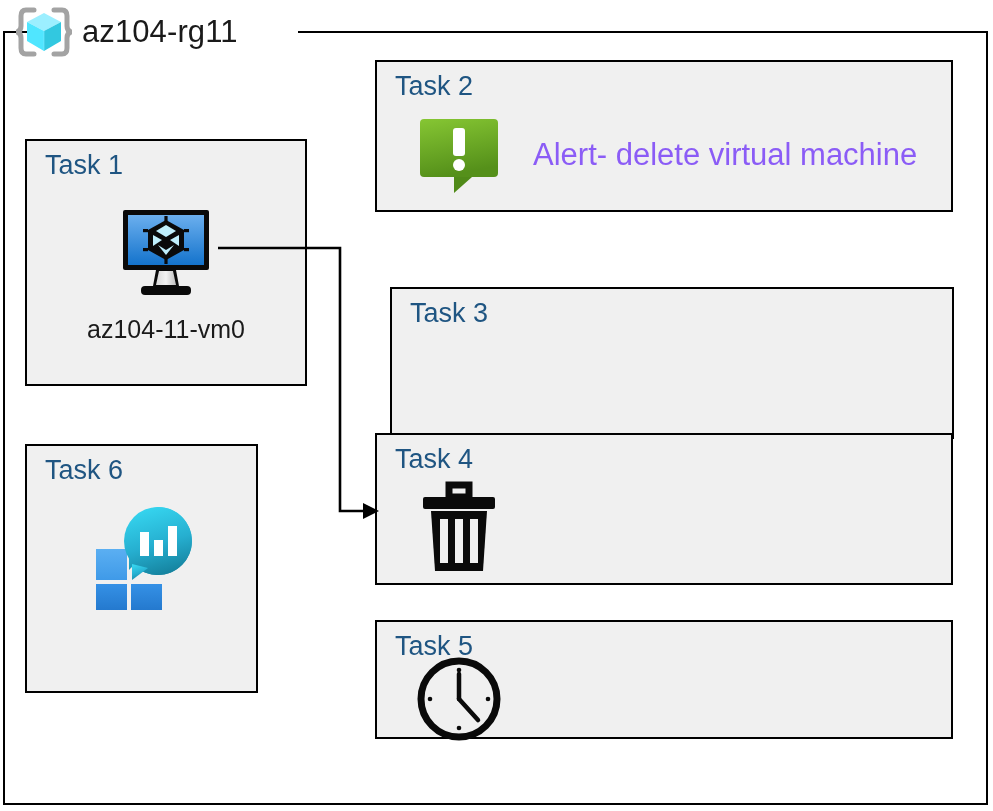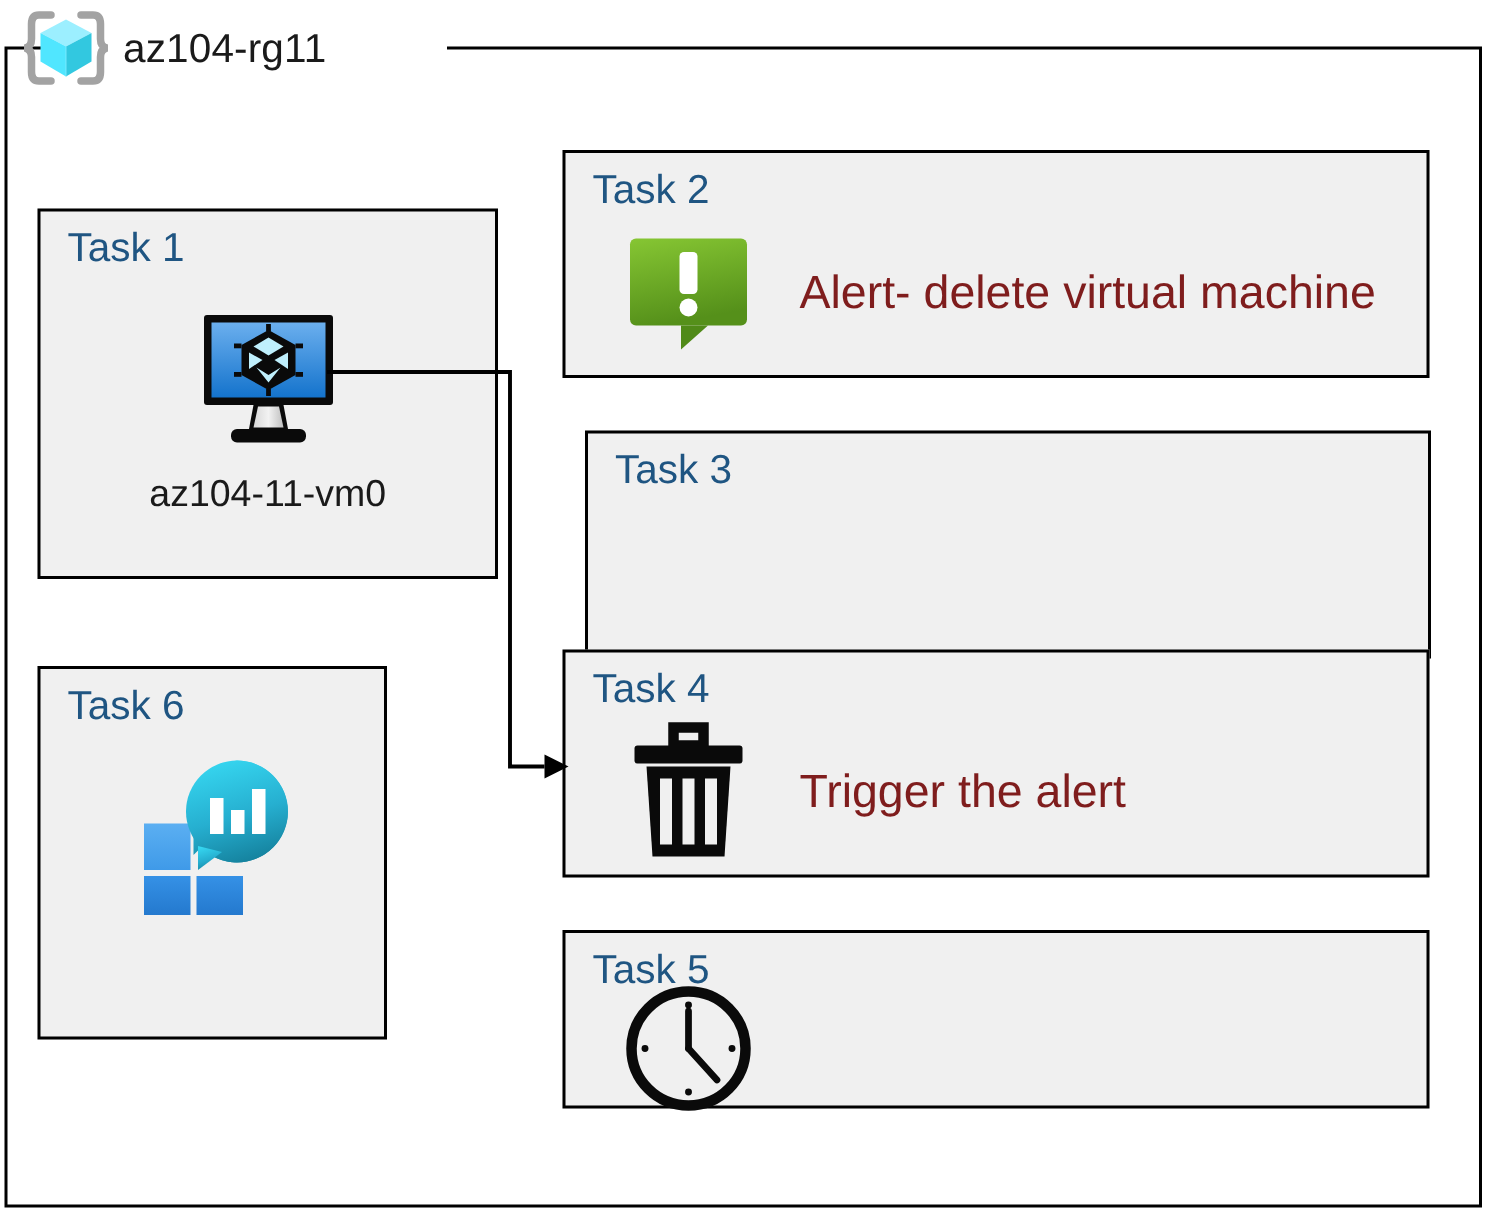--- a/index.html
+++ b/index.html
@@ -55,21 +55,21 @@
   }
 
   #rg-icon {
     width: 56px;
     height: 52px;
     position: relative;
     flex: 0 0 auto;
   }
 
   #rg-title {
-    font-size: 27px;
+    font-size: 31px;
     color: #1a1a1a;
     margin-left: 10px;
     letter-spacing: 0.1px;
     white-space: nowrap;
   }
 
   
   .task-box {
     position: absolute;
     background: #f0f0f0;
@@ -127,21 +127,21 @@
     width: 104px;
     height: 84px;
     display: flex;
     align-items: center;
     justify-content: center;
     flex: 0 0 auto;
   }
   .task-wide .task-text {
     margin-left: 22px;
     font-size: 31px;
-    color: #7f1d1d;
+    color: #8b5cf6;
     white-space: nowrap;
   }
 
   
   #connector {
     position: absolute;
     left: 0;
     top: 0;
     width: 993px;
     height: 811px;
@@ -172,21 +172,21 @@
         <path d="M11 16 L28 25 L28 45 L11 35 Z" fill="#50E6FF"></path>
 
         <path d="M45 16 L45 35 L28 45 L28 25 Z" fill="#32C8E0"></path>
 
         <path d="M28 25 L28 45" stroke="#7FE9FF" stroke-width="1" fill="none" opacity="0.6"></path>
       </svg>
     </div>
     <div id="rg-title">az104-rg11</div>
   </div>
 
-  <div class="task-box task-square" style="left:25px; top:139px; width:307px; height:247px;">
+  <div class="task-box task-square" style="left:25px; top:139px; width:282px; height:247px;">
     <div class="task-label">Task 1</div>
     <div class="task-body">
       <div class="task-icon-wrap">
         <svg class="icon-svg" viewBox="0 0 100 92" width="100" height="92" aria-hidden="true">
           <defs>
             <linearGradient id="vmScreen" x1="0" y1="0" x2="0" y2="1">
               <stop offset="0%" stop-color="#6BAFEE"></stop>
               <stop offset="100%" stop-color="#1473CC"></stop>
             </linearGradient>
             <linearGradient id="vmStand" x1="0" y1="0" x2="1" y2="0">
@@ -254,21 +254,21 @@
           <path d="M44 58 L44 74 L60 62 Z" fill="url(#laCircle)"></path>
 
           <rect x="52" y="26" width="9" height="24" fill="#FFFFFF"></rect>
           <rect x="66" y="34" width="9" height="16" fill="#FFFFFF"></rect>
           <rect x="80" y="20" width="9" height="30" fill="#FFFFFF"></rect>
         </svg>
       </div>
     </div>
   </div>
 
-  <div class="task-box task-wide" style="left:375px; top:60px; width:578px; height:152px;margin-top:40px;">
+  <div class="task-box task-wide" style="left:375px; top:60px; width:578px; height:152px;">
     <div class="task-label">Task 2</div>
     <div class="task-body">
       <div class="task-icon-wrap">
         <svg class="icon-svg" viewBox="0 0 90 80" width="90" height="80" aria-hidden="true">
           <defs>
             <linearGradient id="alertGrad" x1="0" y1="0" x2="0.25" y2="1">
               <stop offset="0%" stop-color="#86C633"></stop>
               <stop offset="100%" stop-color="#55901A"></stop>
             </linearGradient>
           </defs>
@@ -297,21 +297,20 @@
 
           <rect x="2" y="16" width="72" height="12" rx="2" fill="#0A0A0A"></rect>
 
           <path d="M10 30 L66 30 L62 90 L14 90 Z" fill="#0A0A0A"></path>
 
           <rect x="19" y="38" width="8" height="44" fill="#F0F0F0"></rect>
           <rect x="34" y="38" width="8" height="44" fill="#F0F0F0"></rect>
           <rect x="49" y="38" width="8" height="44" fill="#F0F0F0"></rect>
         </svg>
       </div>
-      <div class="task-text">Trigger the alert</div>
     </div>
   </div>
 
   <div class="task-box task-wide" style="left:375px; top:620px; width:578px; height:119px;">
     <div class="task-label">Task 5</div>
     <div class="task-body">
       <div class="task-icon-wrap">
         <svg class="icon-svg" viewBox="0 0 90 90" width="90" height="90" aria-hidden="true">
           <circle cx="45" cy="45" r="38" fill="none" stroke="#0A0A0A" stroke-width="7"></circle>
 

